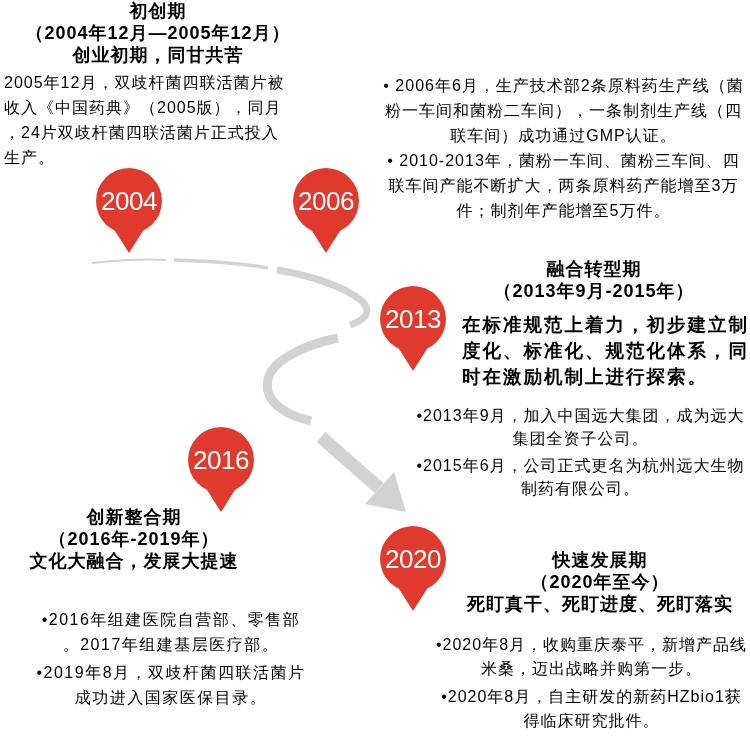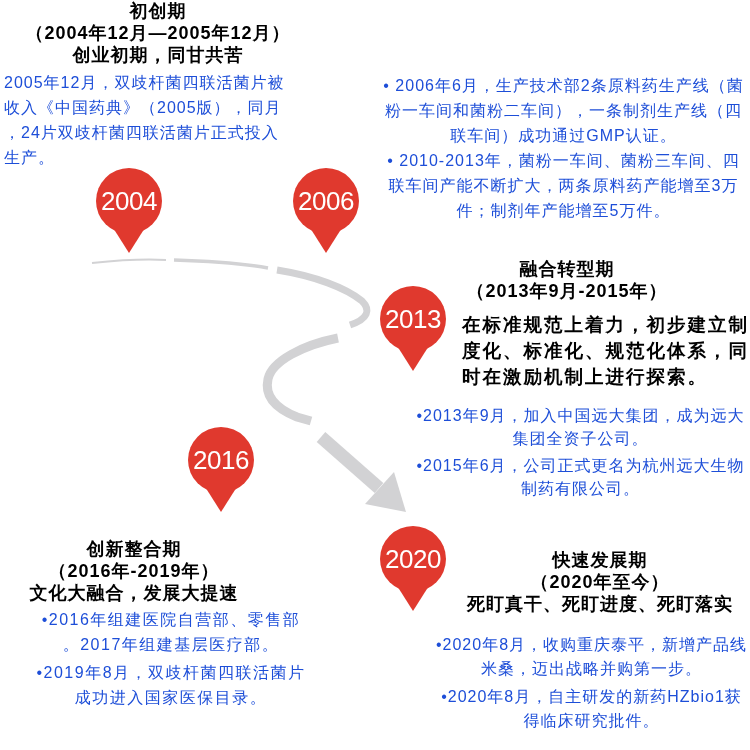--- a/index.html
+++ b/index.html
@@ -5,26 +5,26 @@
   html,body{margin:0;padding:0;background:#fff;}
   .canvas{
     position:relative;width:750px;height:750px;background:#ffffff;
     font-family:"Liberation Sans",sans-serif;color:#1e1e1e;overflow:hidden;
   }
   
   .hdr{position:absolute;text-align:center;font-weight:700;color:#000;
        font-size:18px;line-height:22px;letter-spacing:1px;}
   #hdr-early   {left:0;   top:0;   width:316px;}
   #hdr-growth  {left:380px;top:0;  width:344px;}
-  #hdr-transform{left:422px;top:258px;width:290px;}
-  #hdr-innovate{left:0;   top:506px;width:268px;margin-top:32px;}
+  #hdr-transform{left:449px;top:258px;width:290px;}
+  #hdr-innovate{left:0;   top:506px;width:268px;}
   #hdr-rapid   {left:450px;top:549px;width:300px;}
   
   .prelines{white-space:pre-line;}
-  .body,.bullets p{font-size:16px;letter-spacing:1px;color:#1d4ed8;margin:0;}
+  .body,.bullets p{font-size:16px;letter-spacing:1px;color:#000000;margin:0;}
   #body-early{position:absolute;left:4px;top:70px;width:340px;line-height:25px;}
   .bullets{position:absolute;text-align:center;}
   #bul-growth{left:377px;top:73px;width:373px;}
   #bul-growth p{line-height:25px;margin-bottom:0;}
   #bul-transform{left:411px;top:404px;width:339px;}
   #bul-transform p{line-height:23px;margin-bottom:4px;}
   #bul-innovate{left:10px;top:587px;width:322px;margin-top:20px;}
   #bul-innovate p{line-height:25px;margin-bottom:3px;letter-spacing:1.5px;}
   #bul-rapid{left:433px;top:633px;width:317px;}
   #bul-rapid p{line-height:24px;margin-bottom:4px;}

